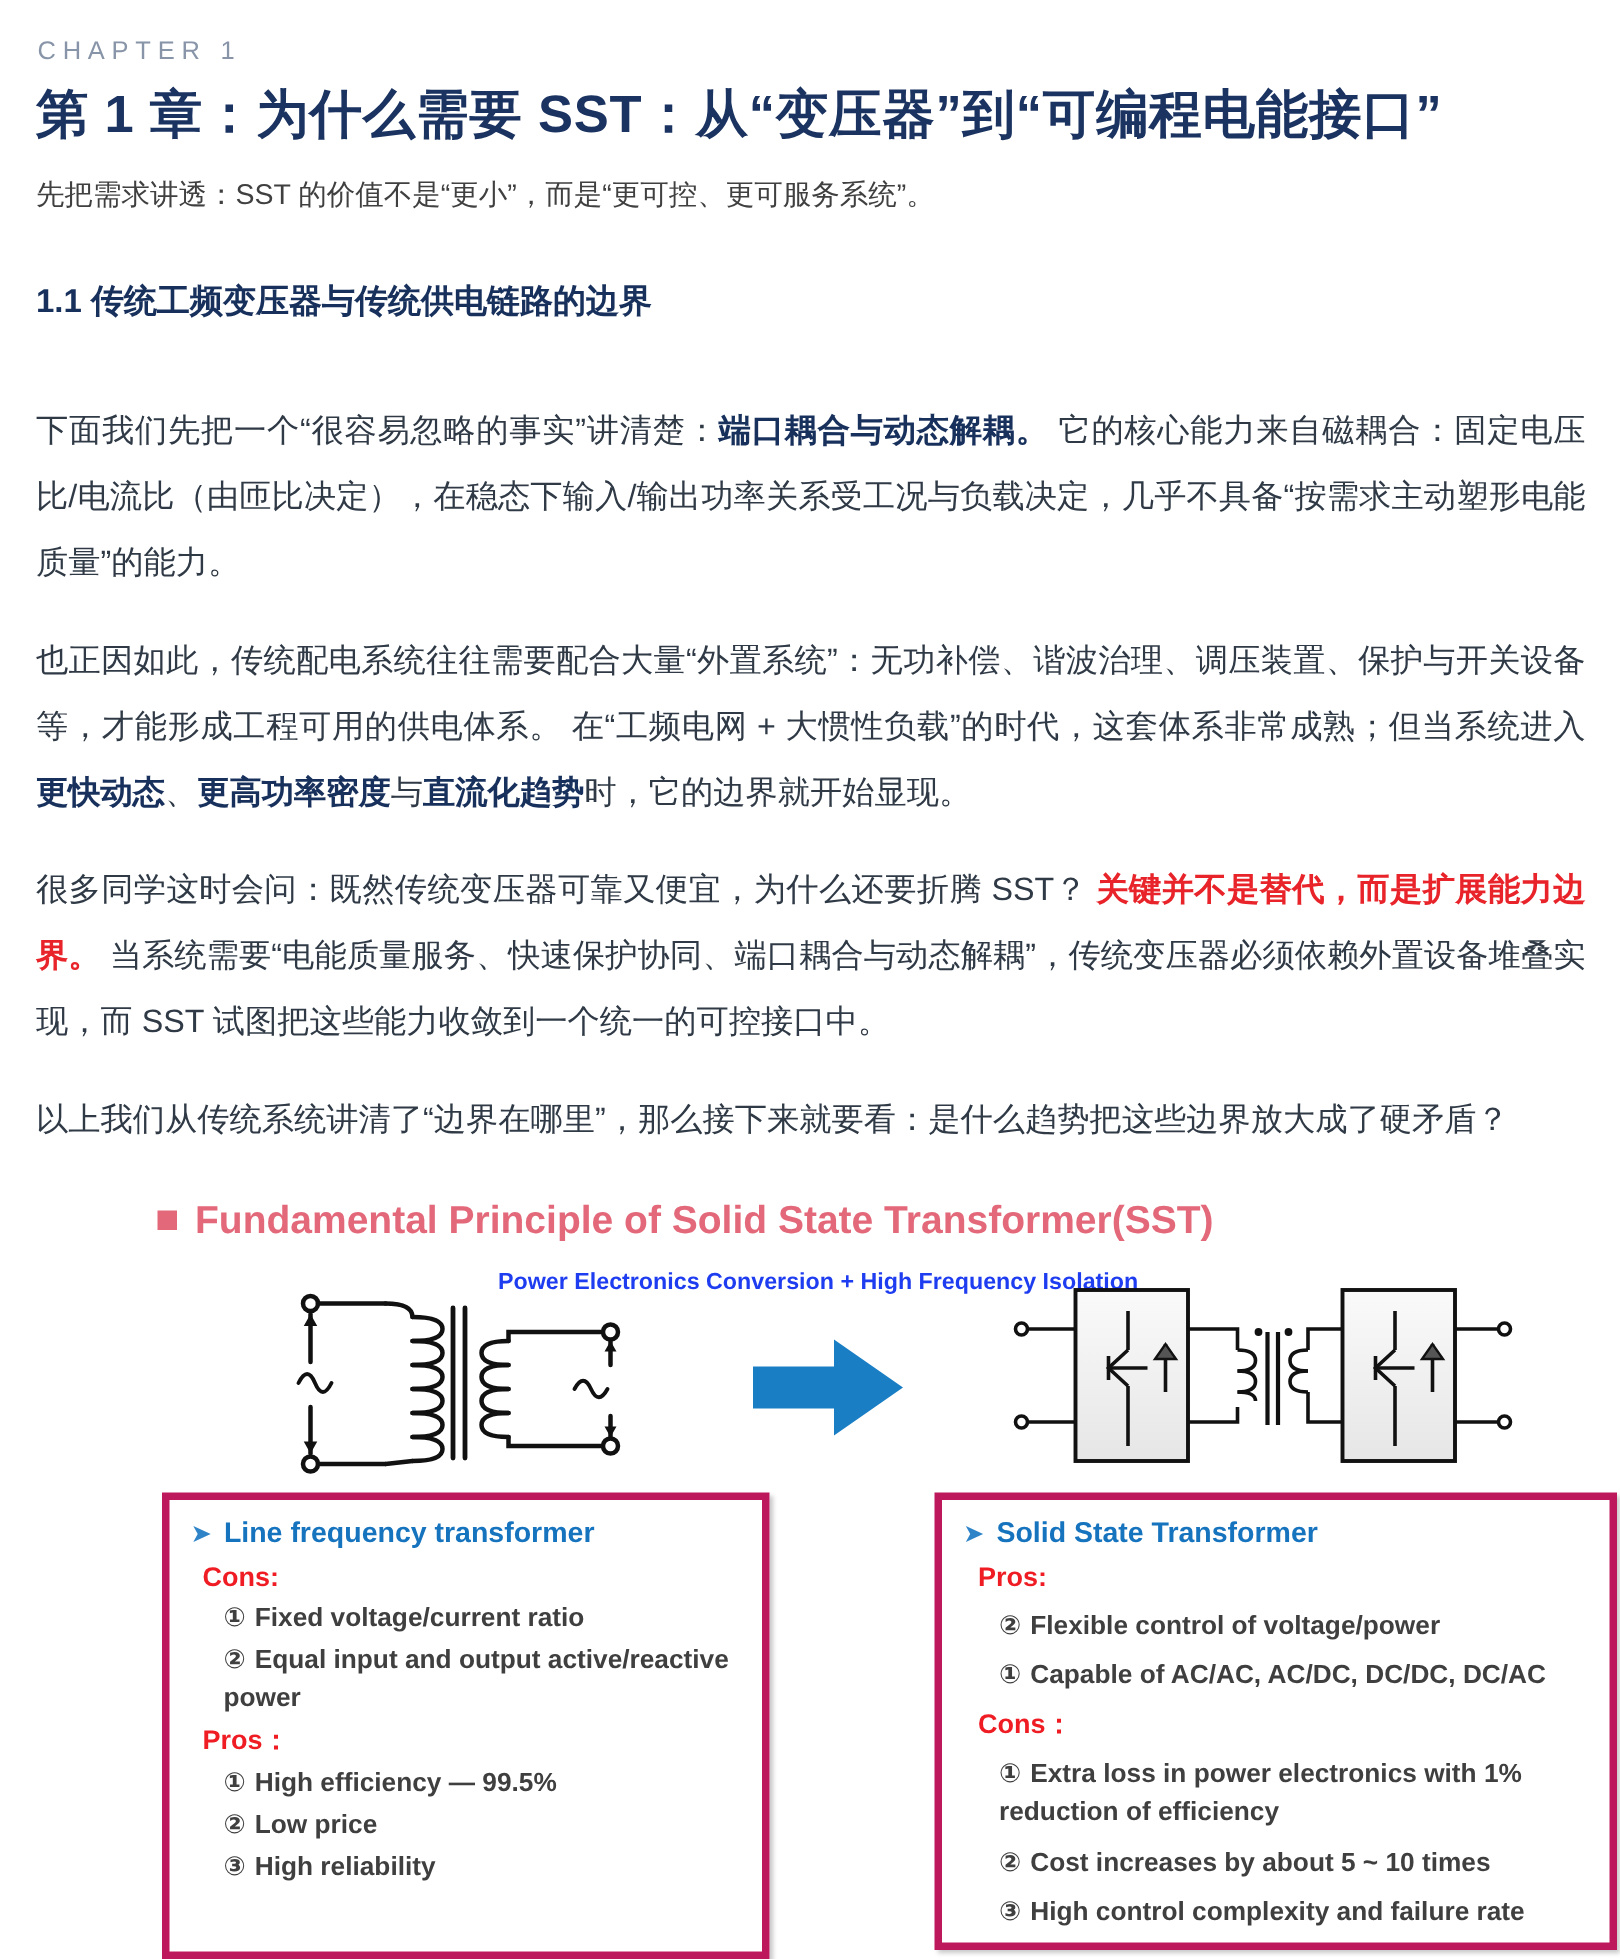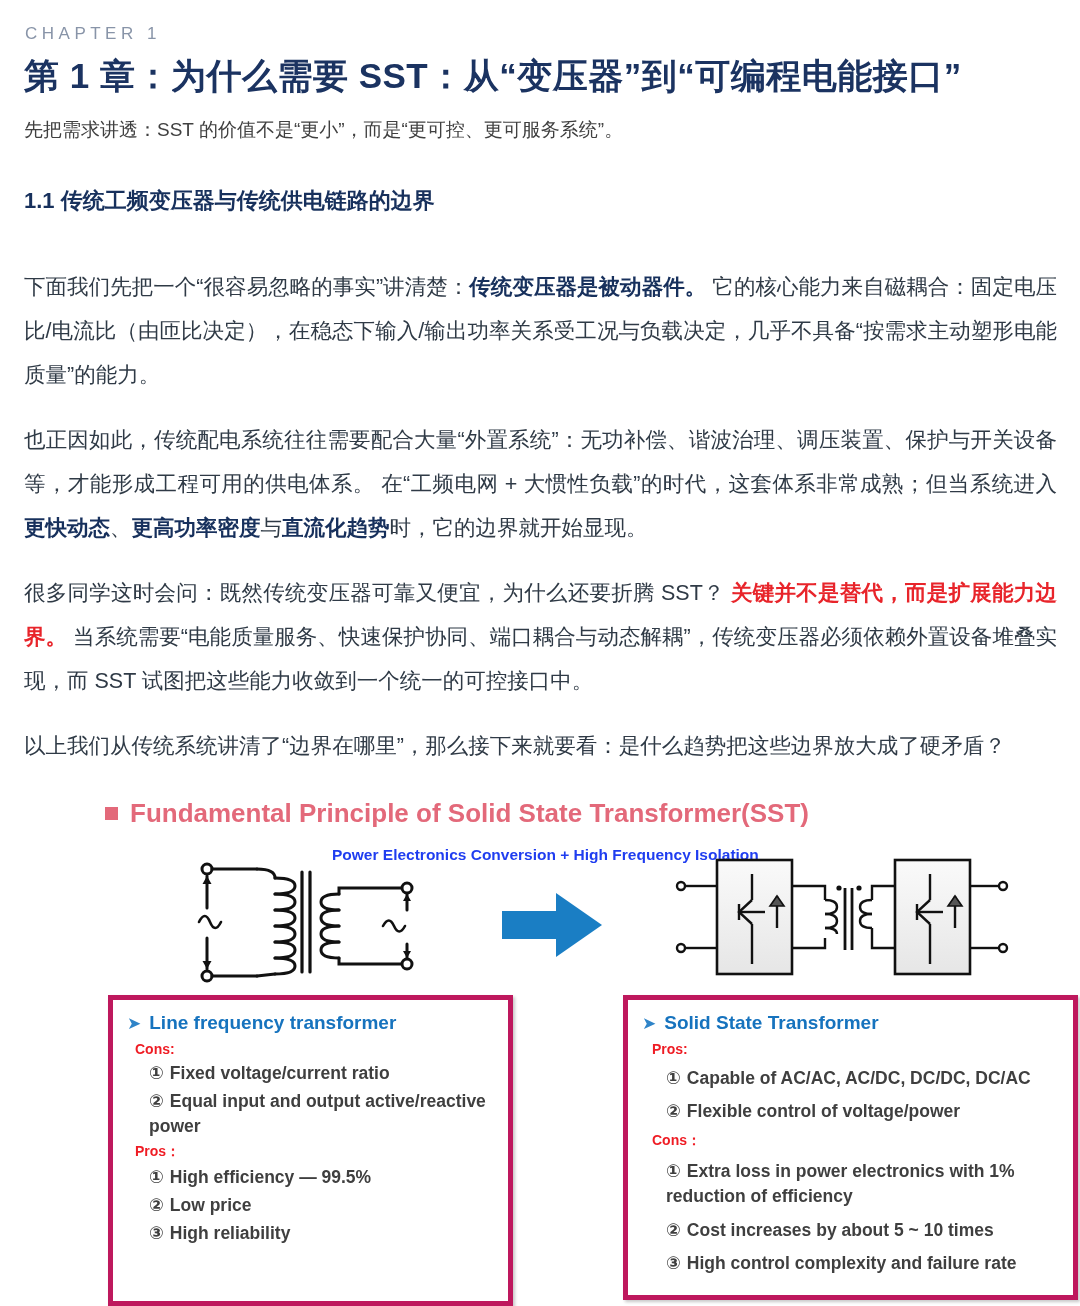--- a/index.html
+++ b/index.html
@@ -76,21 +76,21 @@
   }
   .box-left{left:65px;width:405px;height:311px;}
   .box-right{left:580px;width:455px;height:305px;}
 
   .box-head{
     font-size:19px;font-weight:bold;color:#1673be;
     margin:0 0 7px 0;white-space:nowrap;
   }
   .arrow-glyph{color:#2f84c8;font-size:17px;margin-right:8px;}
   .grp-label{
-    font-size:14px;font-weight:bold;color:#ef1c24;margin:2px 0 3px 8px;
+    font-size:18px;font-weight:bold;color:#ef1c24;margin:2px 0 3px 8px;
   }
   .item{
     font-size:17.5px;font-weight:bold;color:#3f3f3f;
     margin:4px 0 4px 22px;line-height:24px;
   }
   .item .num{margin-right:6px;}
   .item.wrap{line-height:25px;}
   .box-right .item{margin:9px 0 9px 24px;font-size:17.5px;}
   .box-right .grp-label{margin:4px 0 4px 10px;}
 </style>
@@ -98,21 +98,21 @@
 <body>
 
 <div class="page">
 
   <div class="chapter-label">CHAPTER 1</div>
   <div class="chapter-title">第 1 章：为什么需要 SST：从“变压器”到“可编程电能接口”</div>
   <div class="chapter-sub">先把需求讲透：SST 的价值不是“更小”，而是“更可控、更可服务系统”。</div>
 
   <div class="section-title">1.1 传统工频变压器与传统供电链路的边界</div>
 
-  <p class="body-block p1"><span>下面我们先把一个“很容易忽略的事实”讲清楚：</span><span class="b-navy">传统变压器是被动器件。</span><span> 它的核心能力来自磁耦合：固定电压比/电流比（由匝比决定），在稳态下输入/输出功率关系受工况与负载决定，几乎不具备“按需求主动塑形电能质量”的能力。</span></p>
+  <p class="body-block p1"><span>下面我们先把一个“很容易忽略的事实”讲清楚：</span><span class="b-navy">端口耦合与动态解耦。</span><span> 它的核心能力来自磁耦合：固定电压比/电流比（由匝比决定），在稳态下输入/输出功率关系受工况与负载决定，几乎不具备“按需求主动塑形电能质量”的能力。</span></p>
 
   <p class="body-block p2"><span>也正因如此，传统配电系统往往需要配合大量“外置系统”：无功补偿、谐波治理、调压装置、保护与开关设备等，才能形成工程可用的供电体系。 在“工频电网 + 大惯性负载”的时代，这套体系非常成熟；但当系统进入</span><span class="b-navy">更快动态</span><span>、</span><span class="b-navy">更高功率密度</span><span>与</span><span class="b-navy">直流化趋势</span><span>时，它的边界就开始显现。</span></p>
 
   <p class="body-block p3"><span>很多同学这时会问：既然传统变压器可靠又便宜，为什么还要折腾 SST？ </span><span class="b-red">关键并不是替代，而是扩展能力边界。</span><span> 当系统需要“电能质量服务、快速保护协同、端口耦合与动态解耦”，传统变压器必须依赖外置设备堆叠实现，而 SST 试图把这些能力收敛到一个统一的可控接口中。</span></p>
 
   <p class="body-block p4">以上我们从传统系统讲清了“边界在哪里”，那么接下来就要看：是什么趋势把这些边界放大成了硬矛盾？</p>
 
   <div class="figure">
 
     <div class="fig-title"><span class="fig-bullet"></span><span>Fundamental Principle of Solid State Transformer(SST)</span></div>
@@ -234,22 +234,22 @@
       <div class="grp-label">Pros：</div>
       <div class="item"><span class="num">①</span><span>High efficiency — 99.5%</span></div>
       <div class="item"><span class="num">②</span><span>Low price</span></div>
       <div class="item"><span class="num">③</span><span>High reliability</span></div>
     </div>
 
     <div class="infobox box-right">
       <div class="box-head"><span class="arrow-glyph">➤</span><span>Solid State Transformer</span></div>
 
       <div class="grp-label">Pros:</div>
+      <div class="item"><span class="num">②</span><span>Flexible control of voltage/power</span></div>
       <div class="item"><span class="num">①</span><span>Capable of AC/AC, AC/DC, DC/DC, DC/AC</span></div>
-      <div class="item"><span class="num">②</span><span>Flexible control of voltage/power</span></div>
 
       <div class="grp-label">Cons：</div>
       <div class="item wrap"><span class="num">①</span><span>Extra loss in power electronics with 1% reduction of efficiency</span></div>
       <div class="item"><span class="num">②</span><span>Cost increases by about 5 ~ 10 times</span></div>
       <div class="item"><span class="num">③</span><span>High control complexity and failure rate</span></div>
     </div>
 
   </div>
 </div>
 

